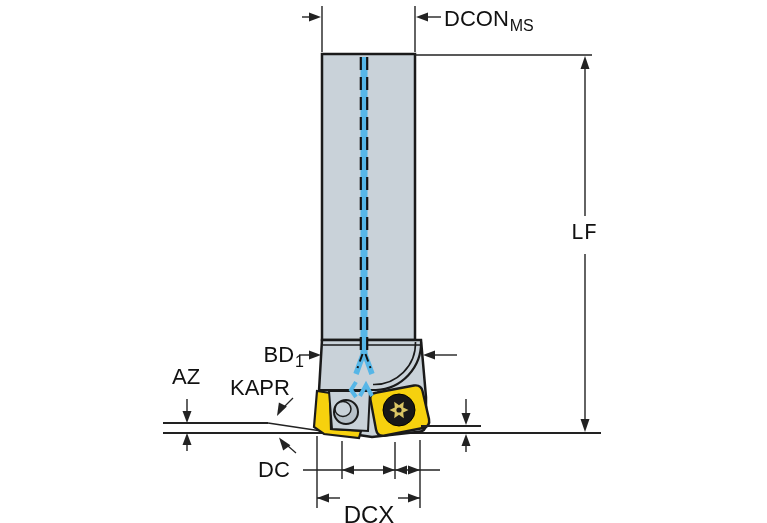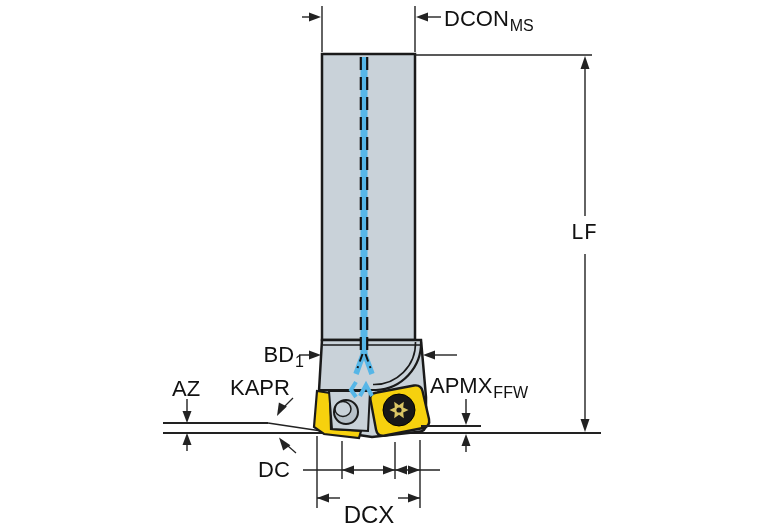--- a/index.html
+++ b/index.html
@@ -153,24 +153,23 @@
       <path class="dimf" d="M420,498 L408,493.5 L408,502.5 Z"></path>
     </g>
   </svg>
 
   <div class="lbl" style="left:444px;top:7px;"><span>DCON</span><sub>MS</sub></div>
 
   <div class="lbl center" style="left:565px;top:222px;width:38px;font-family:Liberation Mono, monospace;"><span>LF</span></div>
 
   <div class="lbl" style="left:256px;top:343px;width:47px;text-align:right;"><span>BD</span><sub>1</sub></div>
 
-  <div class="lbl" style="left:172px;top:377px;"><span>AZ</span></div>
+  <div class="lbl" style="left:172px;top:365px;"><span>AZ</span></div>
 
   <div class="lbl" style="left:230px;top:376px;"><span>KAPR</span></div>
 
-  <div class="lbl" style="left:430px;top:374px;"><span>APMX</span><sub>FFW</sub></div>
 
   <div class="lbl" style="left:258px;top:458px;"><span>DC</span></div>
 
 
   <div class="lbl center" style="left:339px;top:486px;width:60px;font-size:24px;margin-top:16px;"><span>DCX</span></div>
 
 </div>
 
 </body></html>

